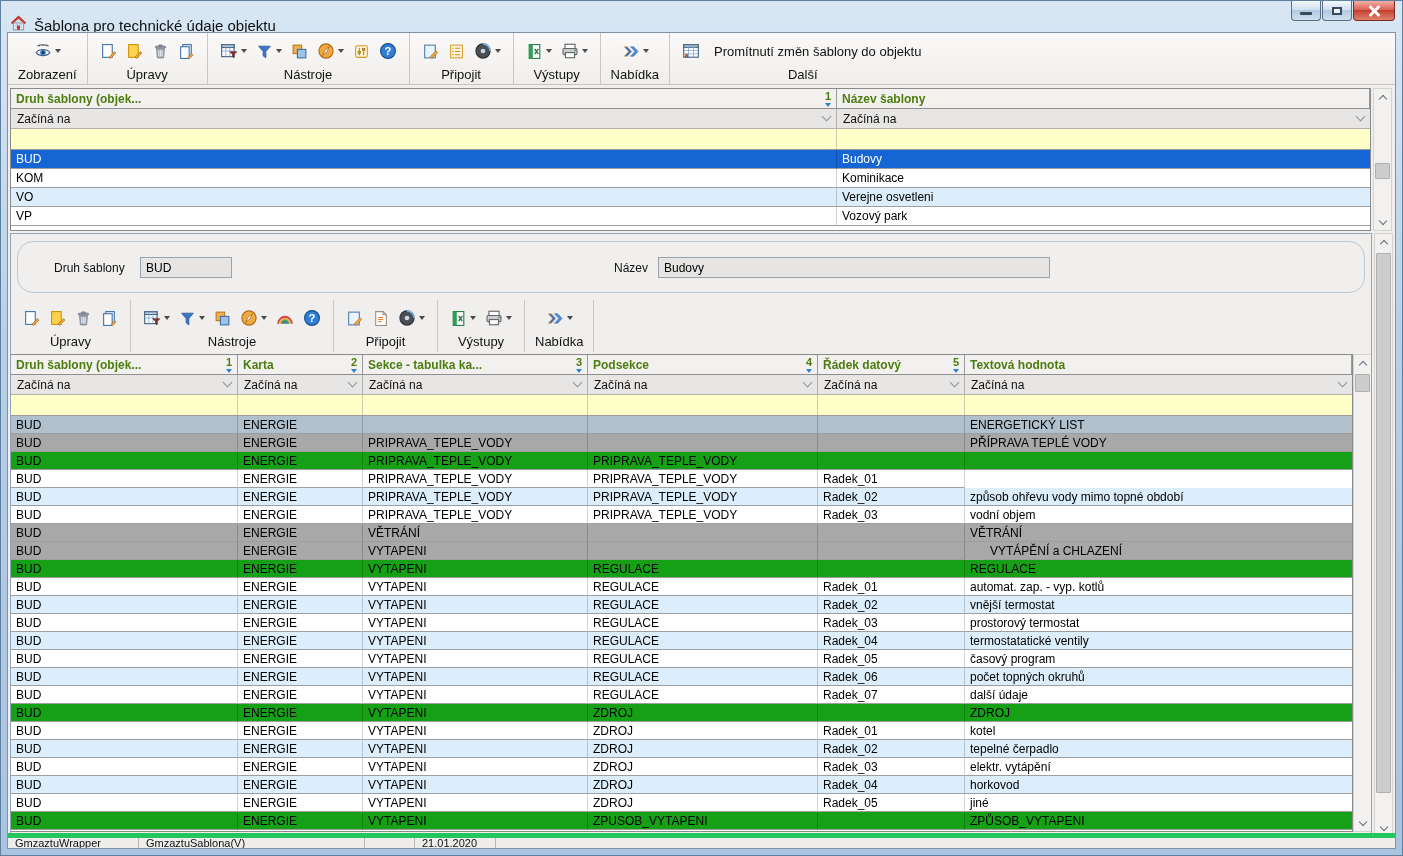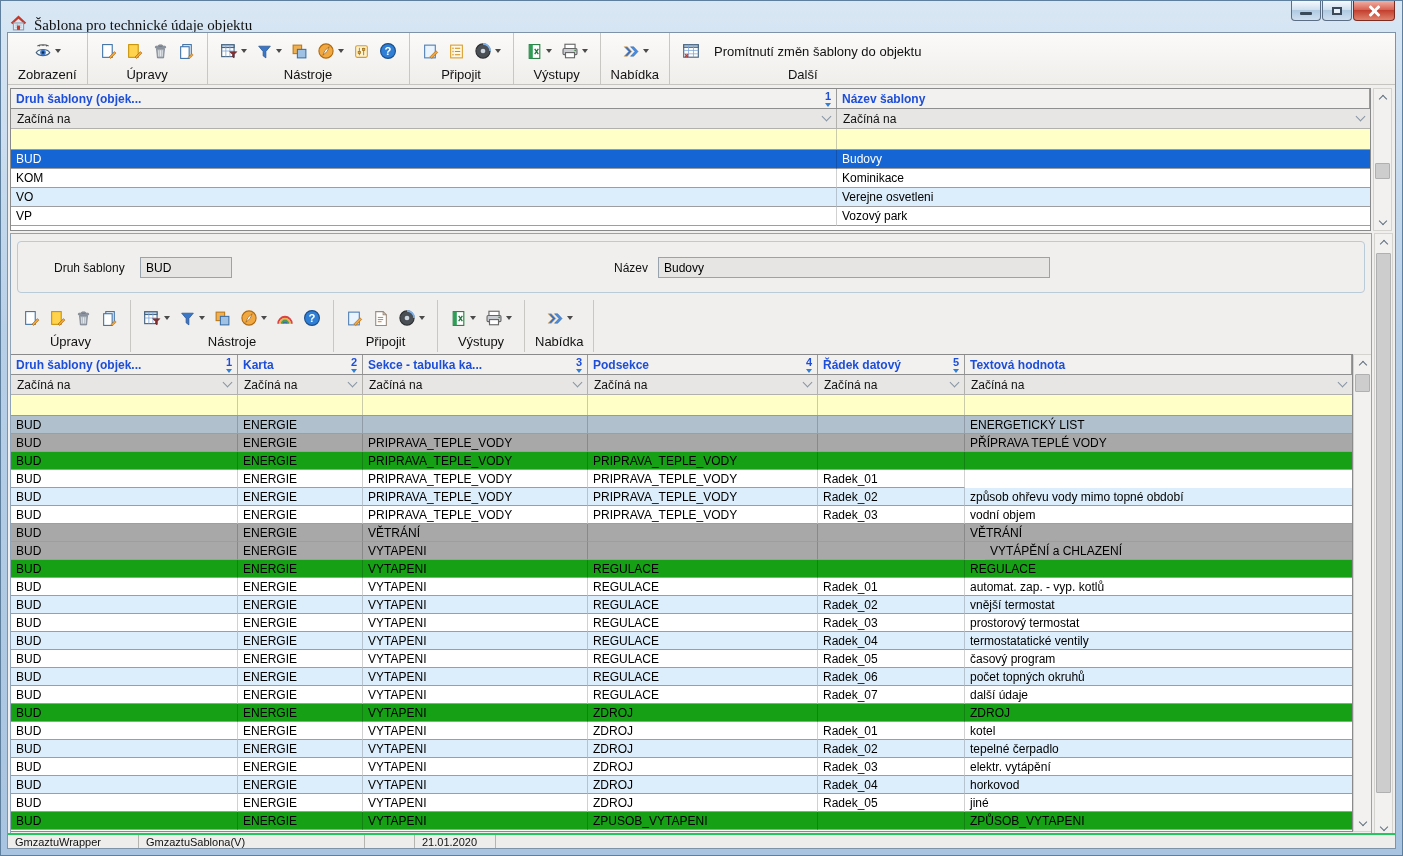--- a/index.html
+++ b/index.html
@@ -1,20 +1,20 @@
 <!DOCTYPE html>
 <html style="--c-sel: #1565d5; --c-alt: #dceefb; --c-card: #b0c0cd; --c-section: #a8a8a8; --c-subsection: #16a016; --c-filter: #ffffc8;"><head>
 <meta charset="utf-8">
 <style>
   html,body{margin:0;padding:0;background:#9fb6cc;}
   *{box-sizing:border-box;}
   .window{position:relative;width:1403px;height:856px;font-family:"Liberation Sans",sans-serif;
     background:linear-gradient(#d9e7f4,#b7cfe7 40%,#a9c4e0);border:1px solid #5f7f9f;overflow:hidden;}
   
-  .titlebar{position:absolute;top:0;left:0;right:0;height:49px;display:flex;align-items:center;padding-left:9px;gap:7px;font-family:Liberation Serif, serif;}
+  .titlebar{position:absolute;top:0;left:0;right:0;height:49px;display:flex;align-items:center;padding-left:9px;gap:7px;}
   .apptitle{font-size:15px;color:#111;}
   .winbtns{position:absolute;top:0;right:7px;display:flex;gap:1px;}
   .wbtn{height:20px;border:1px solid #5a6f85;border-top:none;border-radius:0 0 4px 4px;
     display:flex;align-items:center;justify-content:center;}
   .btn-min,.btn-max{width:30px;background:linear-gradient(#f4f9fd,#cfe0ef 45%,#adc8e0 45%,#cfe0ef);}
   .btn-close{width:42px;background:linear-gradient(#f0b0a5,#d96454 45%,#c03a2a 45%,#e0826c);border-color:#7d2c22;}
   .glyph-min{width:12px;height:3px;background:#3a4a5a;border-radius:1px;margin-top:6px;}
   .glyph-max{width:10px;height:8px;border:2px solid #3a4a5a;background:#e8f1fa;}
   .glyph-close{position:relative;width:14px;height:12px;}
   .glyph-close:before,.glyph-close:after{content:"";position:absolute;left:6px;top:-1px;width:3px;height:14px;background:#fff;border-radius:1px;}
@@ -29,21 +29,21 @@
   .tlabel{text-align:center;font-size:13px;color:#111;padding-top:2px;}
   .tbtn{display:flex;align-items:center;gap:3px;padding:1px 2px;cursor:default;}
   .tbtn svg{display:block;}
   .ddarr{width:0;height:0;border-left:3px solid transparent;border-right:3px solid transparent;border-top:4px solid #4a4a4a;}
   .bigbtn{font-size:13px;color:#111;gap:14px;}
   
   .hdr,.frow,.yrow,.drow{display:grid;}
   .gu{grid-template-columns:826px 1fr;}
   .gm{grid-template-columns:227px 125px 225px 230px 147px 1fr;}
   .hdr{height:20px;background:#f2f1ef;border-bottom:1px solid #8f8f8f;}
-  .hcell{display:flex;align-items:center;justify-content:space-between;padding:0 5px;font-weight:bold;font-size:12px;color:#1d4ed8;border-right:1px solid #9a9a9a;overflow:hidden;white-space:nowrap;}
+  .hcell{display:flex;align-items:center;justify-content:space-between;padding:0 5px;font-weight:bold;font-size:12px;color:#4d7c0f;border-right:1px solid #9a9a9a;overflow:hidden;white-space:nowrap;}
   .sort{display:flex;flex-direction:column;align-items:center;line-height:1;gap:1px;}
   .sort .n{font-size:11px;font-weight:bold;}
   .sort .arr{width:0;height:0;border-left:3px solid transparent;border-right:3px solid transparent;border-top:4px solid #2f7fd6;}
   .frow{height:20px;background:#e8e6e4;border-bottom:1px solid #b3b1ae;}
   .fcell{display:flex;align-items:center;justify-content:space-between;padding:0 6px;font-size:12px;color:#111;border-right:1px solid #b3b1ae;overflow:hidden;white-space:nowrap;}
   .vchev{width:7px;height:7px;border-right:1.5px solid #8795a3;border-bottom:1.5px solid #8795a3;transform:rotate(45deg);margin-top:-4px;flex:none;}
   .yrow{height:21px;background:var(--c-filter,#ffffc8);border-bottom:1px solid #9a9a9a;}
   .ycell{border-right:1px solid #cbcbaa;}
   .drow{height:19px;font-size:12px;background:#fff;color:#000;}
   .gm.drow{height:18px;}
@@ -60,28 +60,28 @@
   
   .vscroll{position:absolute;background:#f2f1ef;border:1px solid #d5d3d0;display:flex;flex-direction:column;}
   .sarrow{height:16px;display:flex;align-items:center;justify-content:center;flex:none;}
   .chev{width:6px;height:6px;border-right:1.5px solid #5f6f7f;border-bottom:1.5px solid #5f6f7f;}
   .chev-up{transform:rotate(-135deg);margin-top:3px;}
   .chev-down{transform:rotate(45deg);margin-bottom:3px;}
   .strack{position:relative;flex:1;}
   .sthumb{position:absolute;left:1px;right:1px;background:#cdcdcd;border:1px solid #b0b0b0;border-radius:1px;}
   
   .panel{position:absolute;left:2px;top:200px;width:1362px;height:604px;border:1px solid #8fa4b8;background:#f0efed;overflow:hidden;}
-  .formbox{position:absolute;left:6px;top:7px;width:1348px;height:52px;border:1px solid #b9cad9;border-radius:4px;}
+  .formbox{position:absolute;left:6px;top:7px;width:1348px;height:52px;border:1px solid #b9cad9;border-radius:16px;}
   .flabel{position:absolute;font-size:12px;color:#111;top:19px;}
   .finput{position:absolute;top:15px;height:21px;background:#e6e5e3;border:1px solid #98a3ad;font-size:12px;padding:0 5px;display:flex;align-items:center;color:#000;}
   .toolbar.tb2{position:absolute;left:0;top:66px;width:1362px;background:transparent;}
   .grid-main{position:absolute;left:0;top:120px;width:1342px;height:478px;border:1px solid #8a8a8a;border-left:none;background:#fff;overflow:hidden;}
   .main-body{height:416px;overflow:hidden;}
   
-  .statusbar{position:absolute;left:0;right:0;bottom:0;height:15px;background:#eeedeb;border-top:2px solid #22c55e;display:flex;font-size:11px;color:#111;}
+  .statusbar{position:absolute;left:0;right:0;bottom:0;height:15px;background:#eeedeb;border-top:5px solid #22c55e;display:flex;font-size:11px;color:#111;}
   .scell{border-right:1px solid #b6b4b0;padding:0 7px;display:flex;align-items:center;white-space:nowrap;overflow:hidden;}
 </style>
 </head>
 <body>
 
 <div class="window">
 
   <div class="titlebar">
     <span>
       <svg width="17" height="17" viewBox="0 0 16 16">

